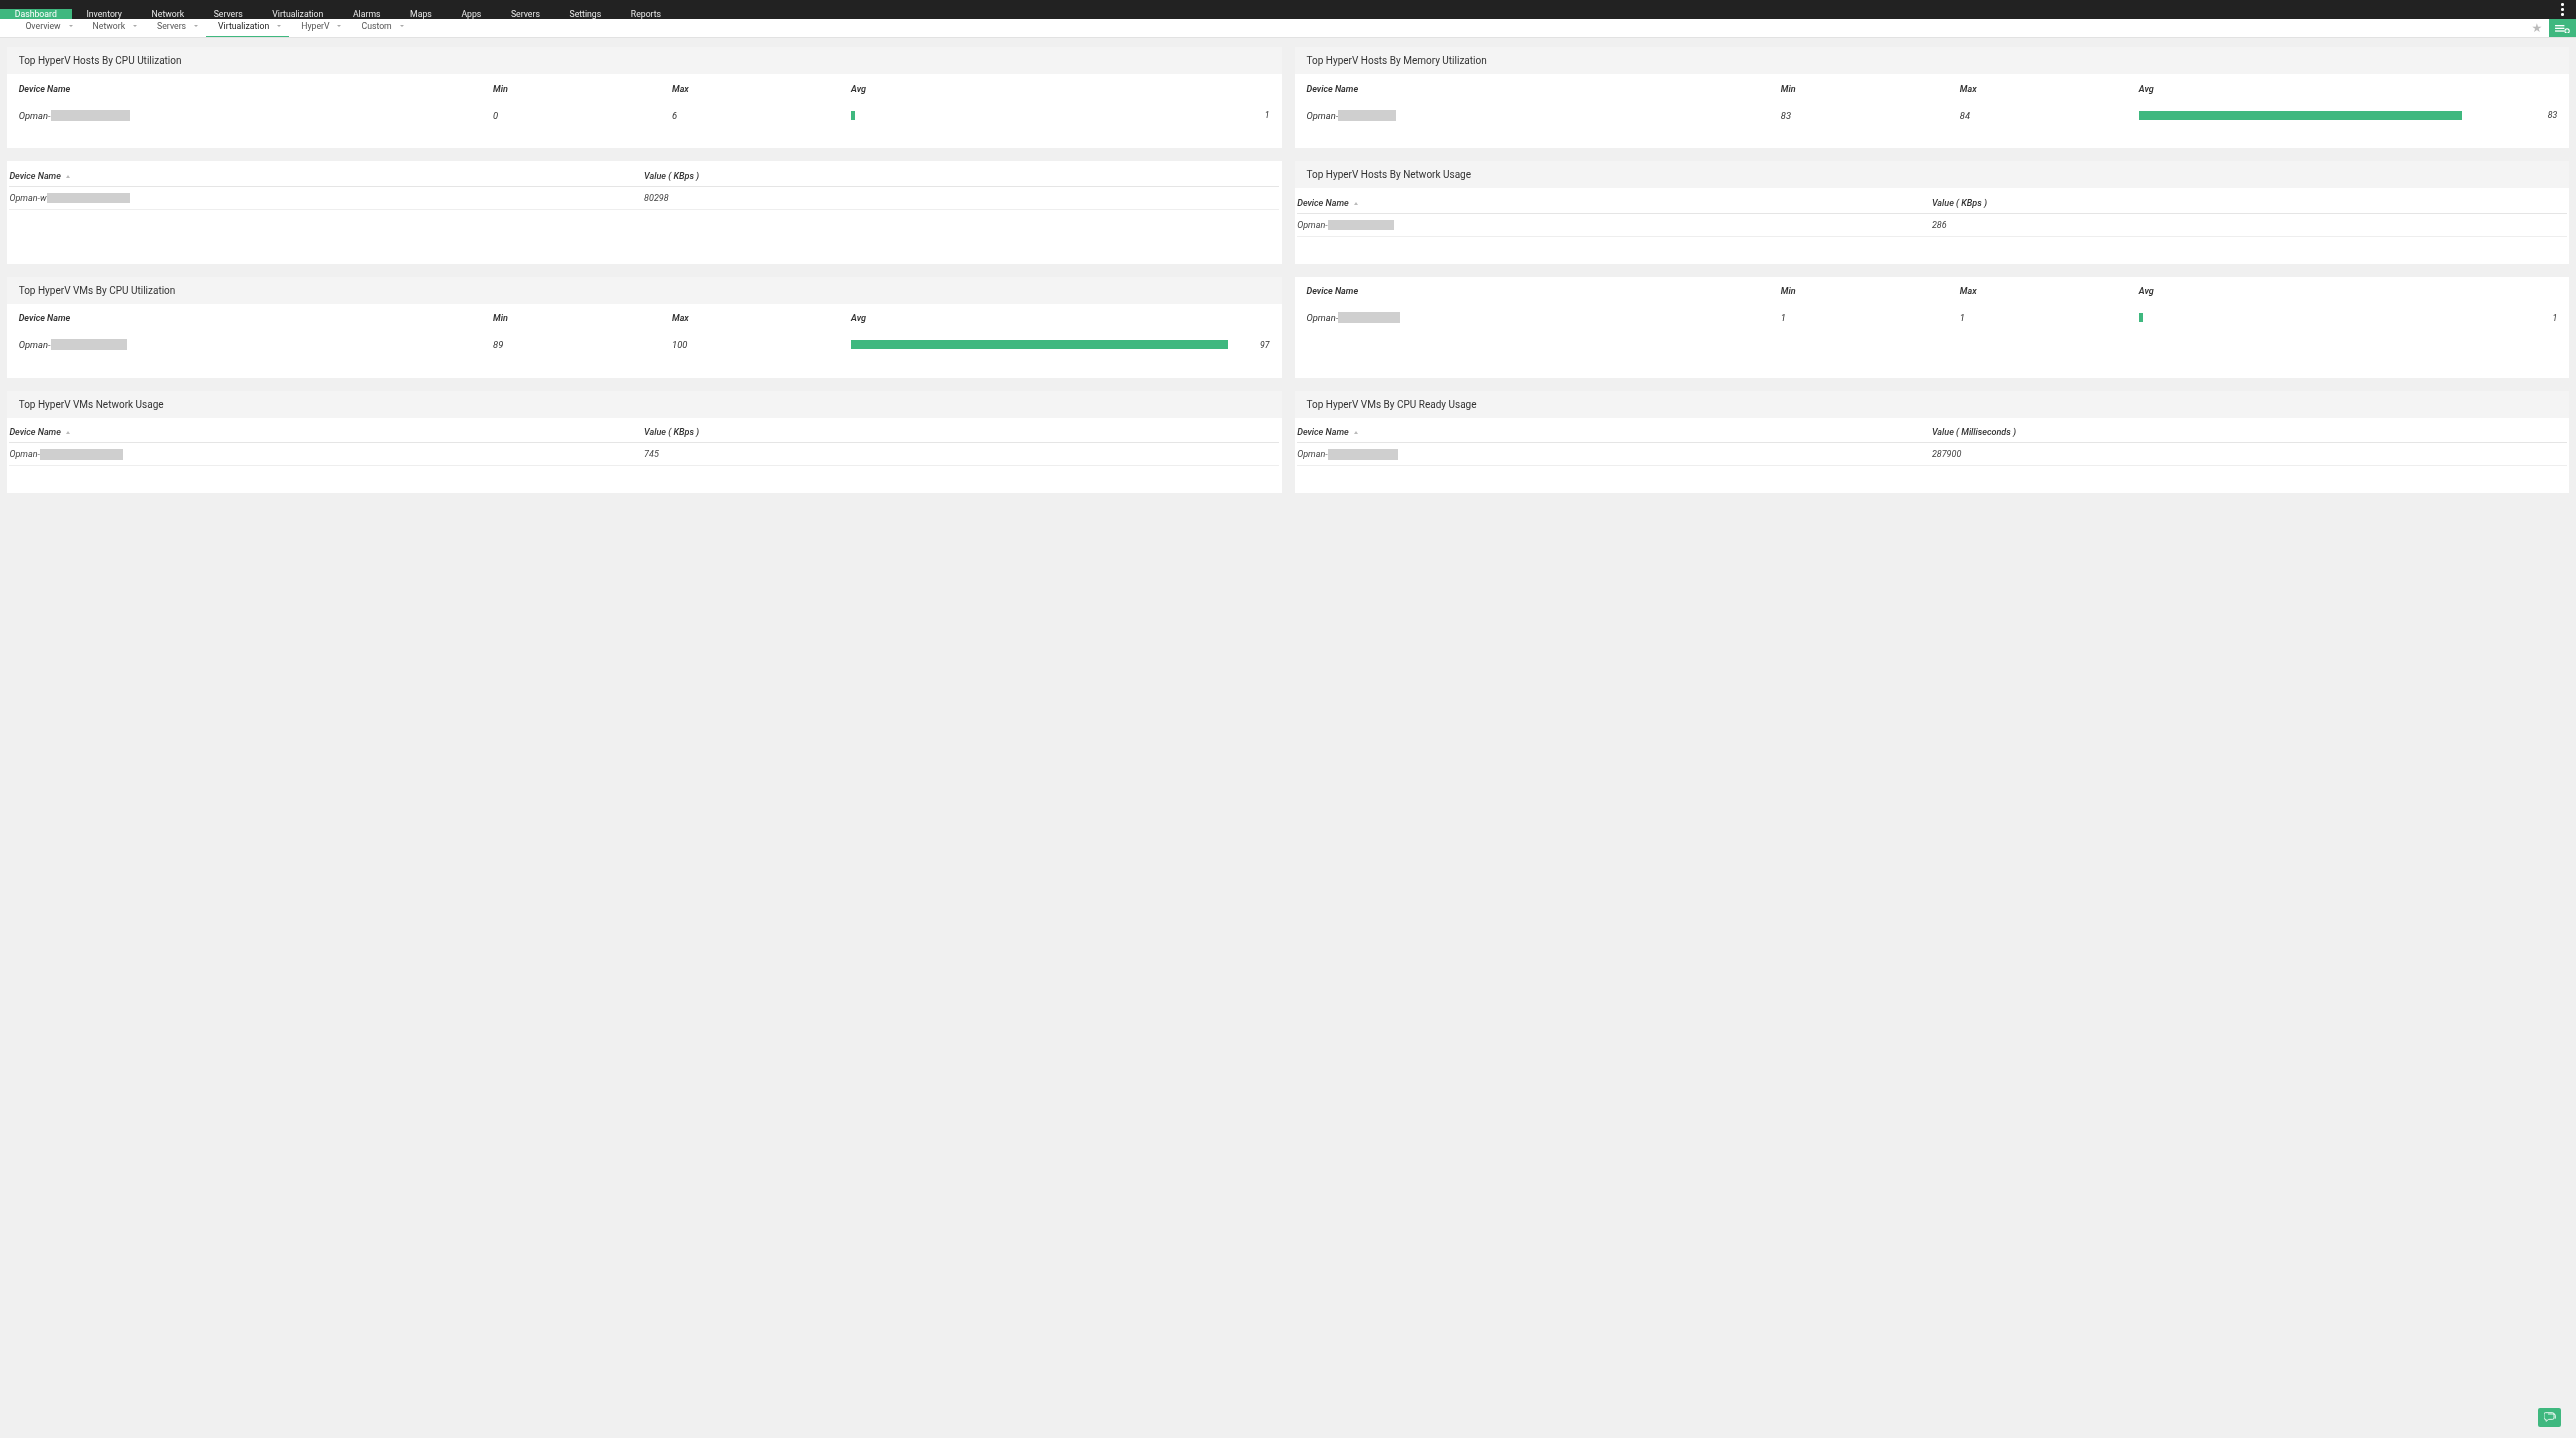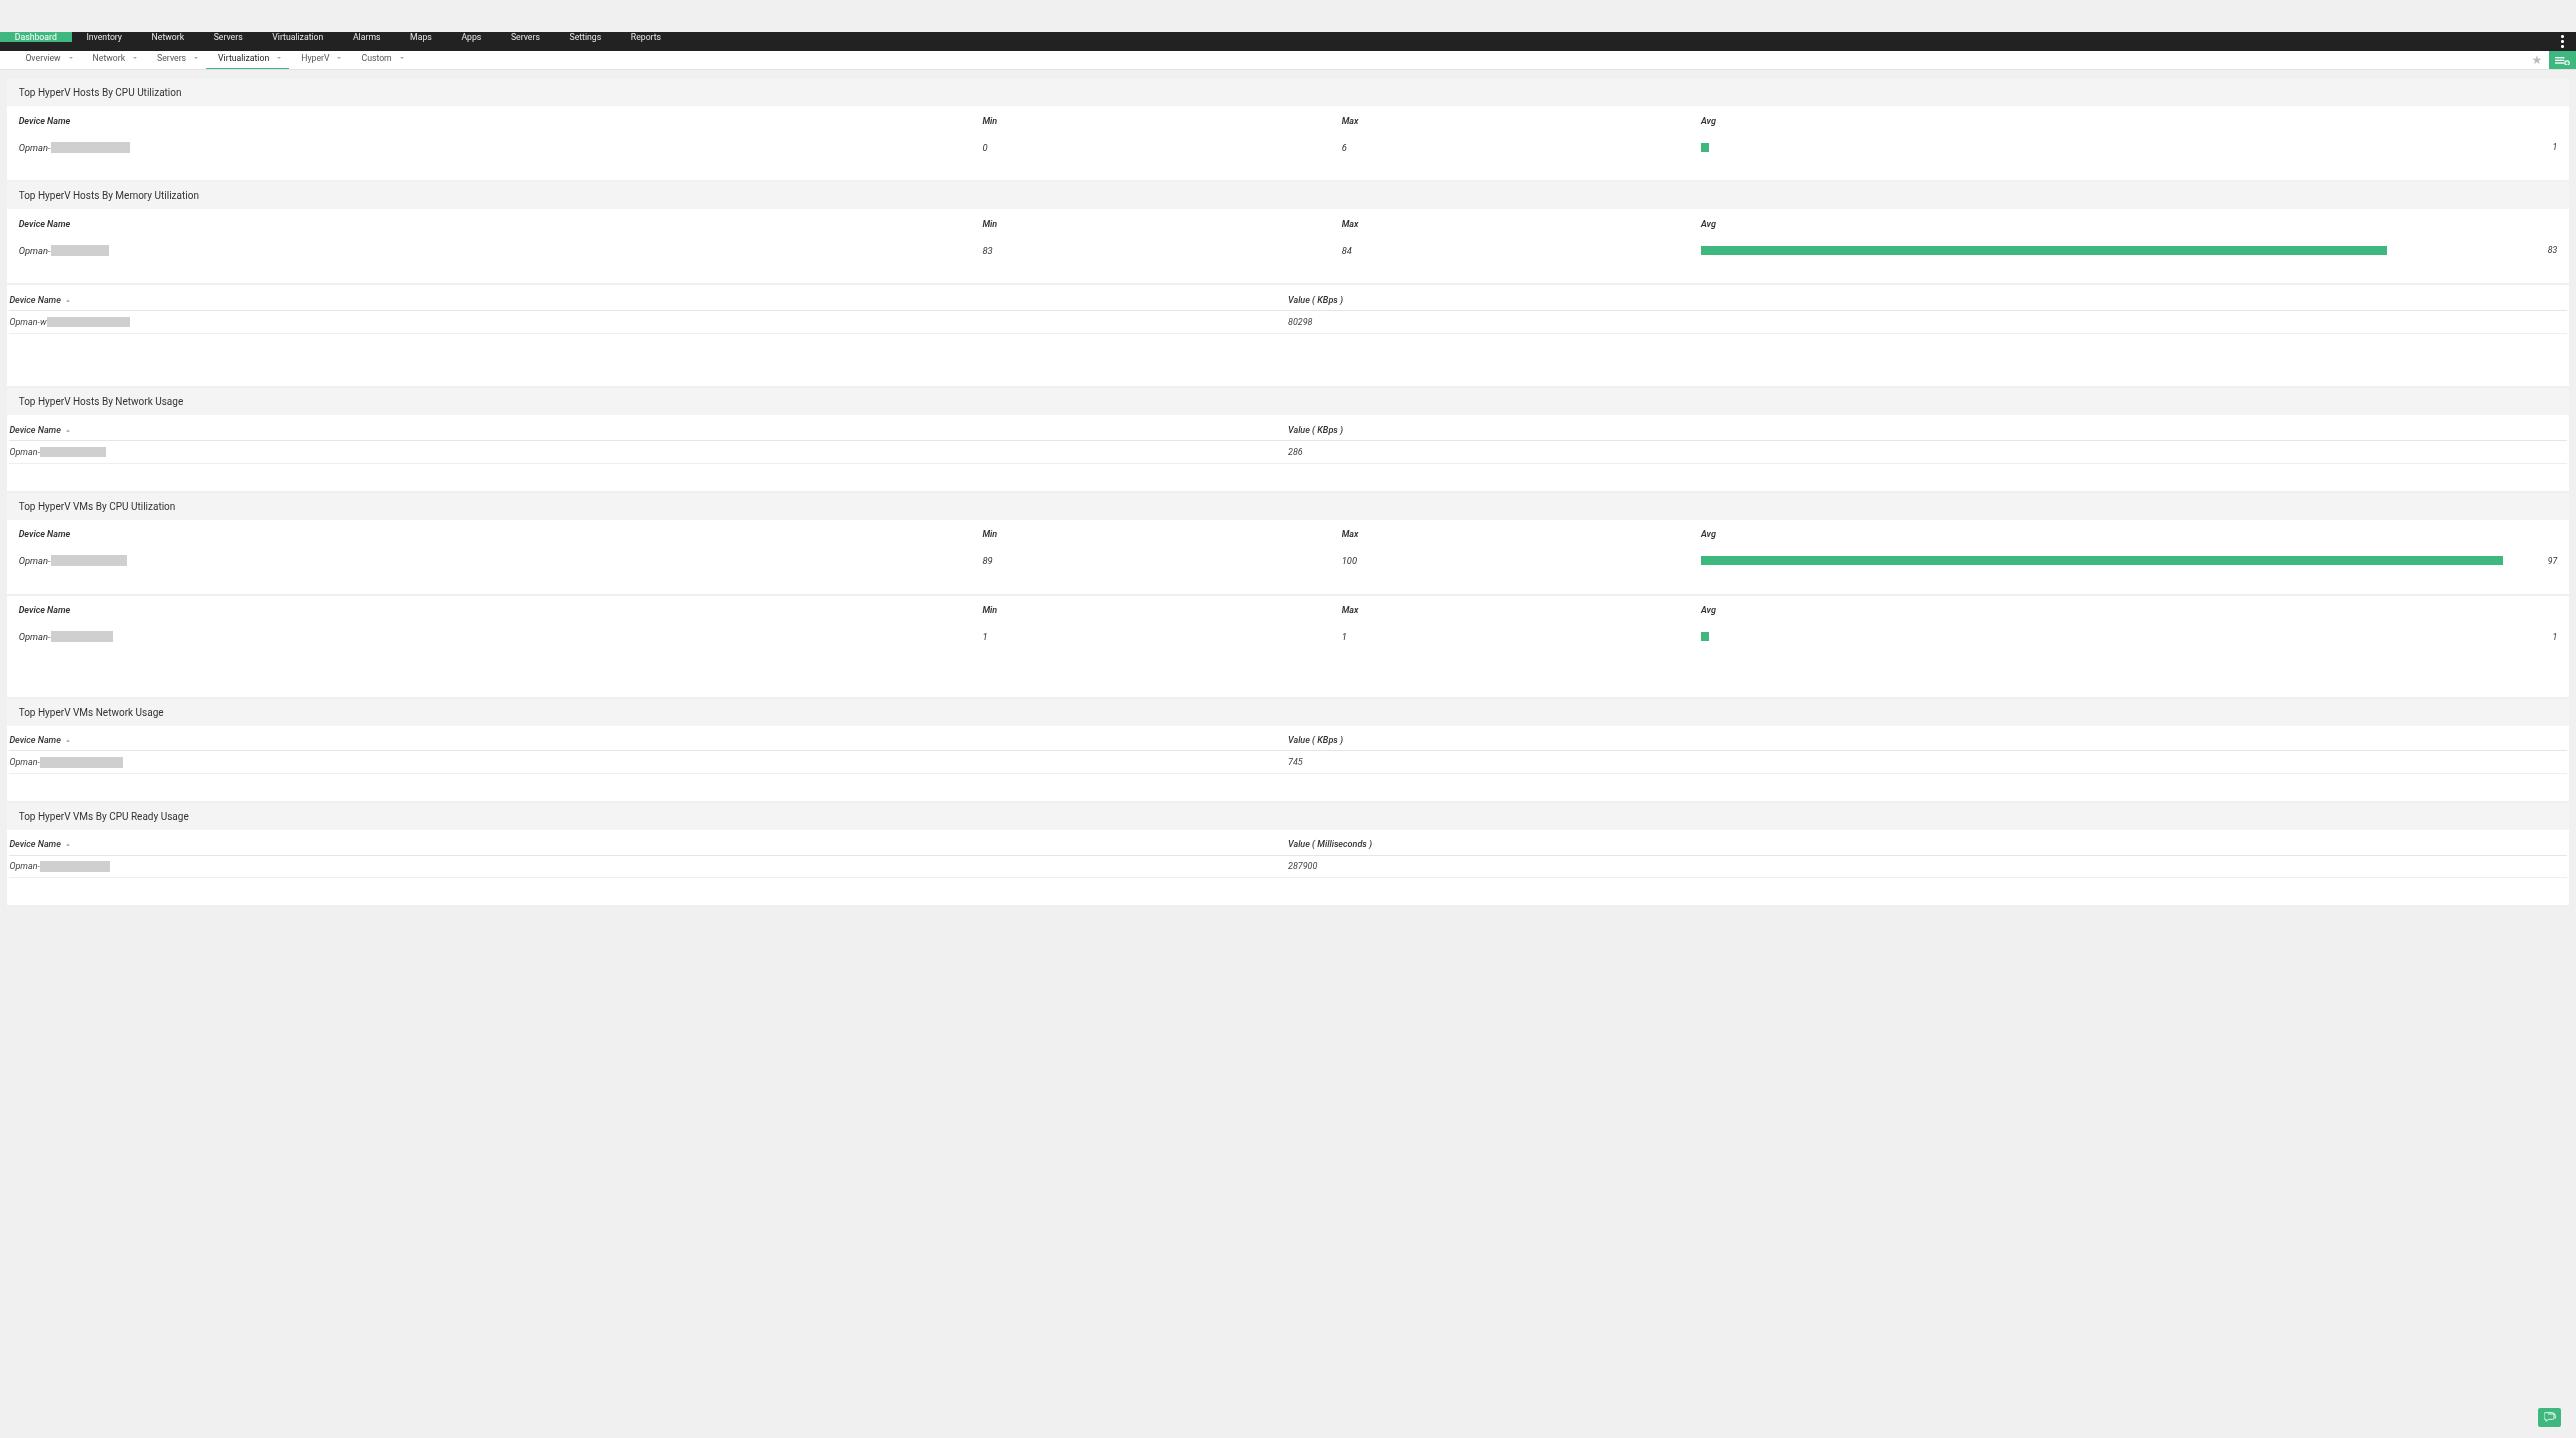--- a/index.html
+++ b/index.html
@@ -8,24 +8,23 @@
     font-family: -apple-system, BlinkMacSystemFont, "Segoe UI", Roboto, Arial, sans-serif;
     font-size: 9px;
     color: #333;
     background: #f0f0f0;
   }
 
   
   .top-nav {
     background: #222;
     display: flex;
-    align-items: flex-start;
+    align-items: flex-end;
     height: 19px;
     position: relative;
-    margin-top: 32px;
   }
   .top-nav .nav-item {
     color: #e8e8e8;
     display: flex;
     align-items: center;
     padding: 0 14.8px;
     font-size: 8.7px;
     cursor: pointer;
   }
   .top-nav .nav-item.active {
@@ -91,22 +90,22 @@
   .sub-nav .add-widget-btn {
     width: 27px; background:#3fb87f; display:flex; align-items:center; justify-content:center;
     cursor:pointer;
   }
   .sub-nav .add-widget-btn svg { fill:#fff; }
 
   
   .content {
     padding: 9.4px 6.7px 20px 6.7px;
     display: grid;
-    grid-template-columns: 1fr;
-    gap: 2px;
+    grid-template-columns: 1fr 1fr;
+    gap: 13px;
   }
   .panel {
     background: #fff;
     display: flex;
     flex-direction: column;
     min-height: 101px;
   }
   .panel-header {
     background: #f4f4f4;
     padding: 8px 12px;

